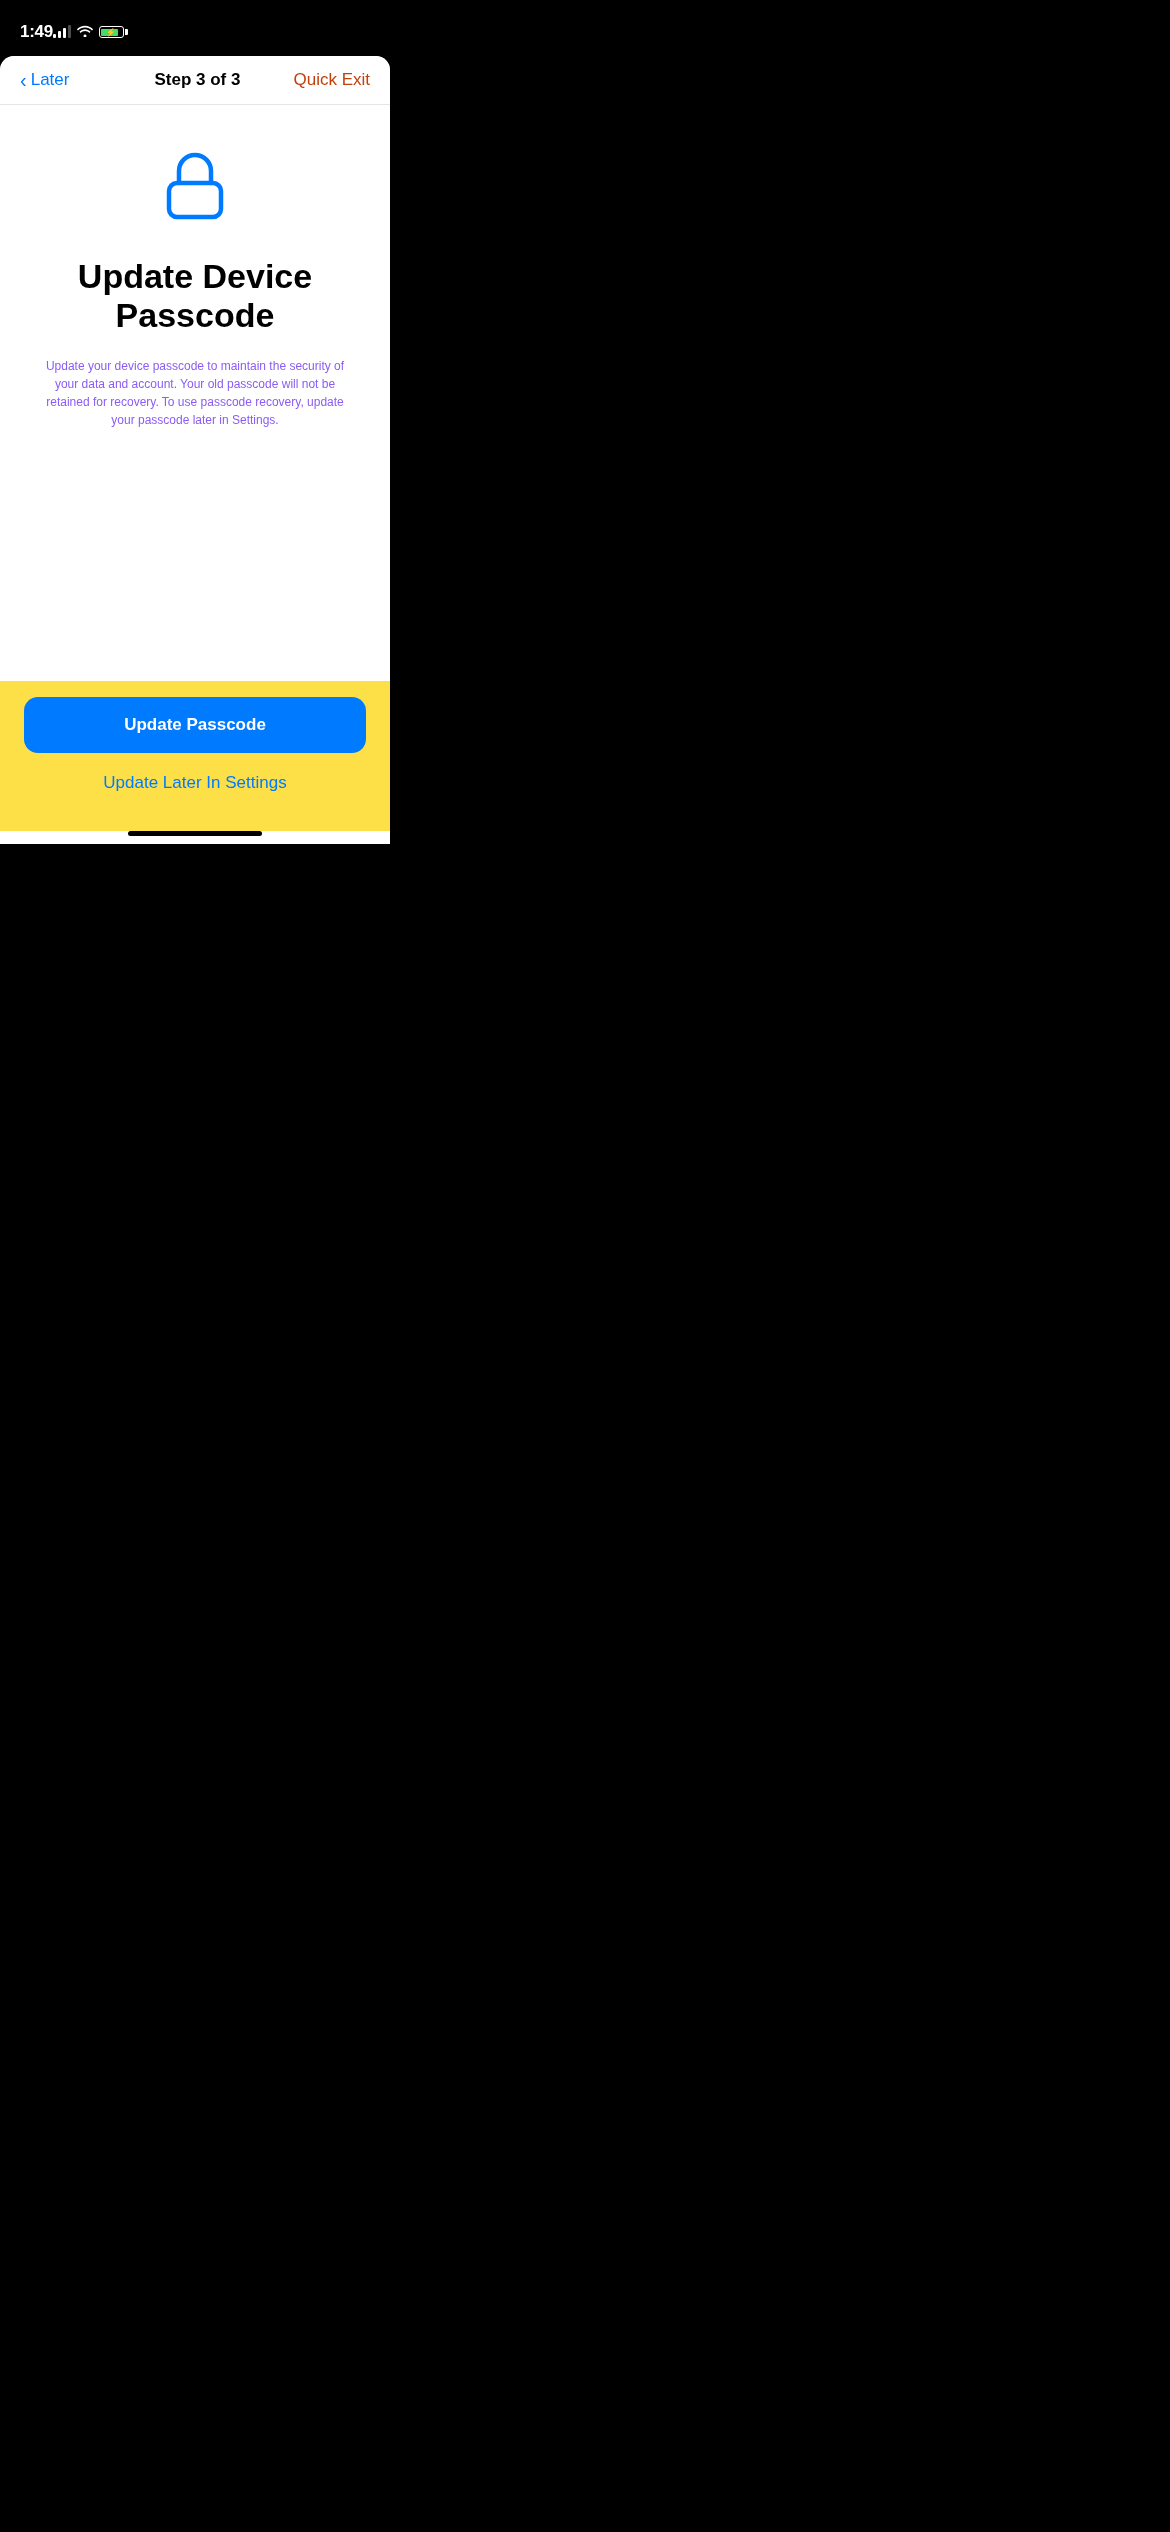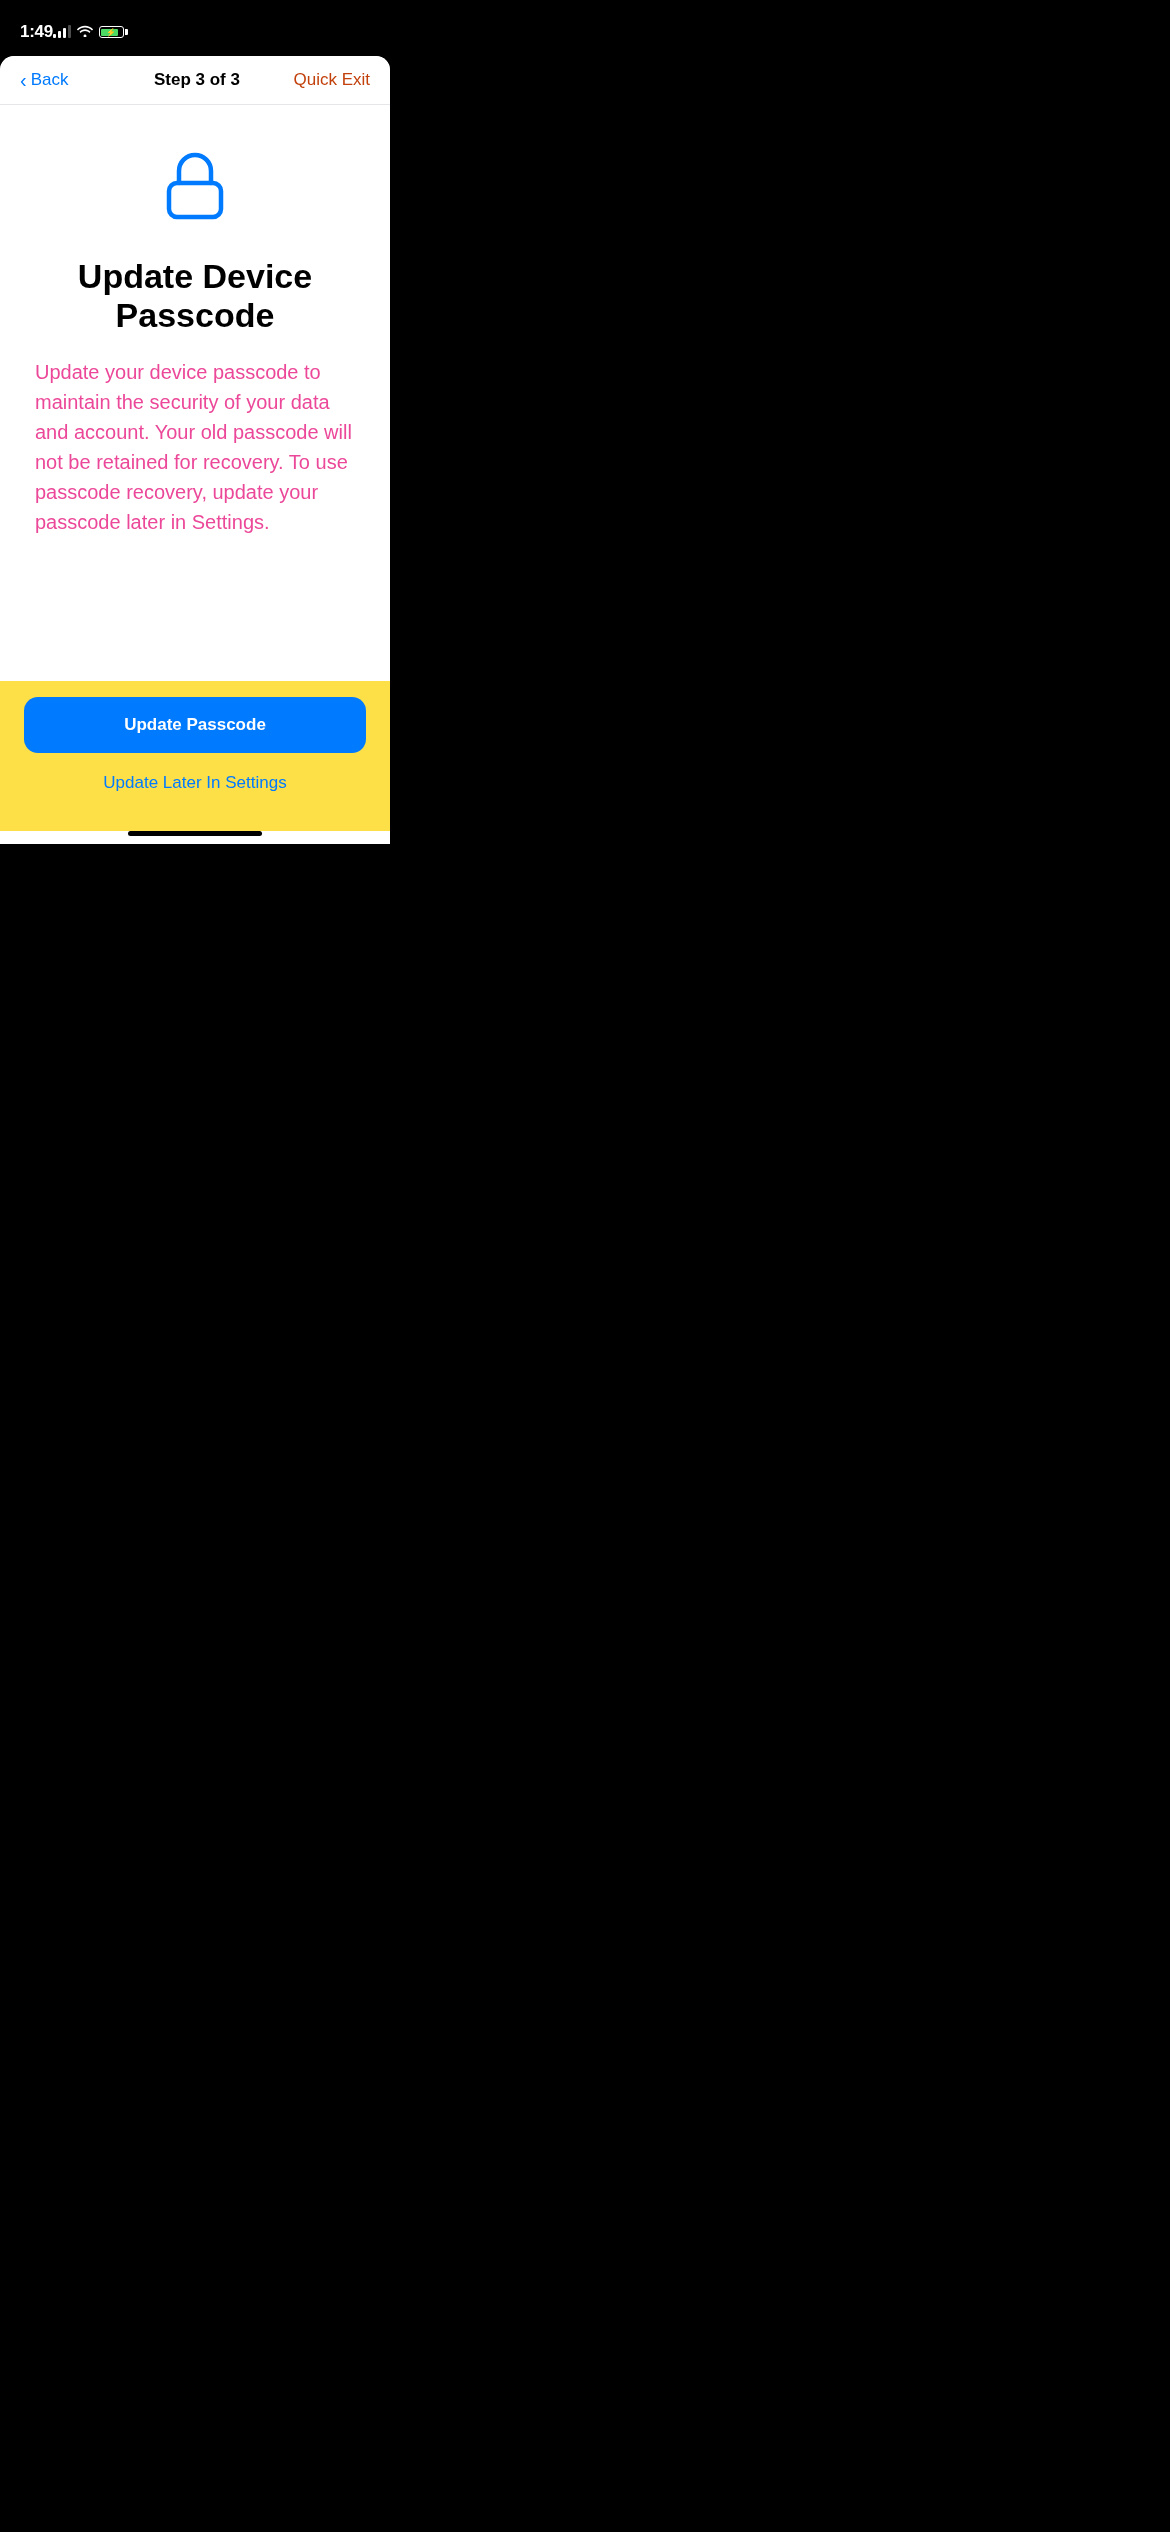--- a/index.html
+++ b/index.html
@@ -175,23 +175,23 @@
     .page-title {
       font-size: 34px;
       font-weight: 800;
       color: #000;
       text-align: center;
       line-height: 1.15;
       margin-bottom: 22px;
     }
 
     .page-description {
-      font-size: 20px;
-      color: #ec4899;
-      text-align: left;
+      font-size: 12px;
+      color: #8b5cf6;
+      text-align: center;
       line-height: 1.5;
       max-width: 320px;
       margin-bottom: auto;
     }
 
     .footer {
       background: #fde047;
       padding: 16px 24px 34px;
       display: flex;
       flex-direction: column;
@@ -263,21 +263,21 @@
       </div>
     </div>
   </div>
 </div>
 
 <div class="main-card">
 
   <div class="nav-bar">
     <button class="back-btn">
       <span class="back-chevron">‹</span>
-      <span>Back</span>
+      <span>Later</span>
     </button>
     <span class="nav-title">Step 3 of 3</span>
     <button class="quick-exit-btn">Quick Exit</button>
   </div>
 
   <div class="content">
     <div class="lock-icon-wrapper">
       <svg class="lock-svg" viewBox="0 0 80 80" fill="none" xmlns="http://www.w3.org/2000/svg">
         <rect x="14" y="38" width="52" height="34" rx="8" stroke="#007AFF" stroke-width="4.5" fill="none"></rect>
         <path d="M24 38V26C24 17.163 31.163 10 40 10C48.837 10 56 17.163 56 26V38" stroke="#007AFF" stroke-width="4.5" stroke-linecap="round" fill="none"></path>

